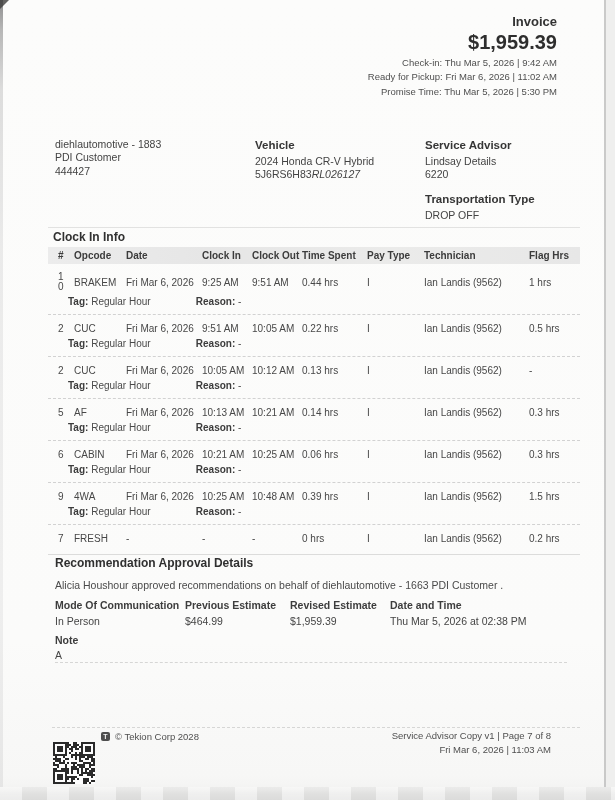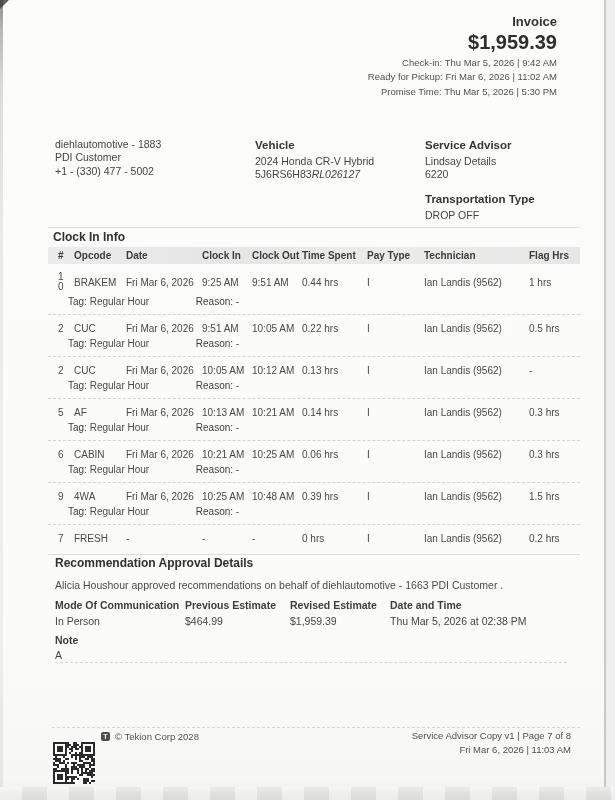--- a/index.html
+++ b/index.html
@@ -38,40 +38,40 @@
   
   .divider-top{position:absolute;top:227px;left:48px;width:532px;border-top:1px solid #e2e2e1;}
   .clockin-title{position:absolute;top:230px;left:53px;font-size:12px;font-weight:bold;color:#303030;}
   .clock-table{position:absolute;top:247px;left:48px;width:532px;font-size:10px;}
   .t-grid{display:grid;grid-template-columns:16px 52px 76px 50px 50px 65px 57px 105px 51px;padding-left:10px;align-items:center;}
   .t-head{background:linear-gradient(90deg,#ececec,#e6e6e6 30%,#ebebea 65%,#e7e7e7);height:17px;font-weight:bold;color:#3c3c3c;}
   .t-row{padding-top:8px;padding-bottom:2px;color:#474747;}
   .cell-num{width:10px;word-break:break-all;line-height:10px;}
   .tag-row{padding:2px 0 7px 20px;color:#4a4a4a;}
   .tag-part{display:inline-block;width:125px;}
-  .lbl{font-weight:normal;color:#3c3c3c;}
+  .lbl{font-weight:bold;color:#3c3c3c;}
   .row-divider{border-top:1px dashed #d2d2d2;height:0;}
   .clock-table .t-bottom{border-top:1px solid #dcdcdb;margin-top:8px;}
 
   
   .approval-title{position:absolute;top:556px;left:55px;font-size:12px;font-weight:bold;color:#303030;}
   .approval-statement{position:absolute;top:579px;left:55px;width:520px;font-size:10.5px;color:#4a4a4a;}
   .approval-fields{position:absolute;top:599px;left:55px;width:515px;display:grid;grid-template-columns:130px 105px 100px auto;}
   .field-label{font-size:10.5px;font-weight:bold;color:#3d3d3d;line-height:13px;}
   .field-value{font-size:10.5px;color:#454545;line-height:13px;margin-top:3px;}
   .note-label{position:absolute;top:634px;left:55px;font-size:10.5px;font-weight:bold;color:#3d3d3d;}
   .note-value{position:absolute;top:649px;left:55px;font-size:10.5px;color:#454545;}
   .divider-note{position:absolute;top:662px;left:55px;width:512px;border-top:1px dashed #d6d6d5;}
 
   
   .footer-rule{position:absolute;top:727px;left:52px;width:528px;border-top:1px dashed #d6d6d5;}
   .footer-left{position:absolute;top:731px;left:101px;display:flex;align-items:center;font-size:9.5px;color:#4f4f4f;}
   .tekion-logo{width:9px;height:9px;background:#4e4e4e;border-radius:2px;color:#f5f5f5;font-size:7px;font-weight:bold;
     display:flex;align-items:center;justify-content:center;margin-right:5px;line-height:9px;}
-  .footer-right{position:absolute;top:729px;right:44px;text-align:right;font-size:9.5px;color:#4f4f4f;line-height:14px;margin-left:48px;}
+  .footer-right{position:absolute;top:729px;right:64px;text-align:right;font-size:9.5px;color:#4f4f4f;line-height:14px;margin-left:48px;}
   .qr{position:absolute;top:742px;left:53px;width:42px;height:42px;background:#fdfdfd;}
   .qr div{position:absolute;width:2px;height:2px;background:#2a2a2a;}
 </style>
 </head>
 <body>
 
 <div class="page">
 
   <div class="edge-left"></div>
   <div class="corner-mark"></div>
@@ -85,21 +85,21 @@
       <div>Check-in: Thu Mar 5, 2026 | 9:42 AM</div>
       <div>Ready for Pickup: Fri Mar 6, 2026 | 11:02 AM</div>
       <div>Promise Time: Thu Mar 5, 2026 | 5:30 PM</div>
     </div>
   </div>
 
   <div class="info-grid">
     <div>
       <div class="info-line">diehlautomotive - 1883</div>
       <div class="info-line">PDI Customer</div>
-      <div class="info-line">+1 - (330) 477 - 5002</div>
+      <div class="info-line">444427</div>
     </div>
     <div>
       <div class="sec-title">Vehicle</div>
       <div class="info-line">2024 Honda CR-V Hybrid</div>
       <div class="info-line"><span>5J6RS6H83</span><span class="vin-italic">RL026127</span></div>
     </div>
     <div>
       <div class="sec-title">Service Advisor</div>
       <div class="info-line">Lindsay Details</div>
       <div class="info-line">6220</div>

